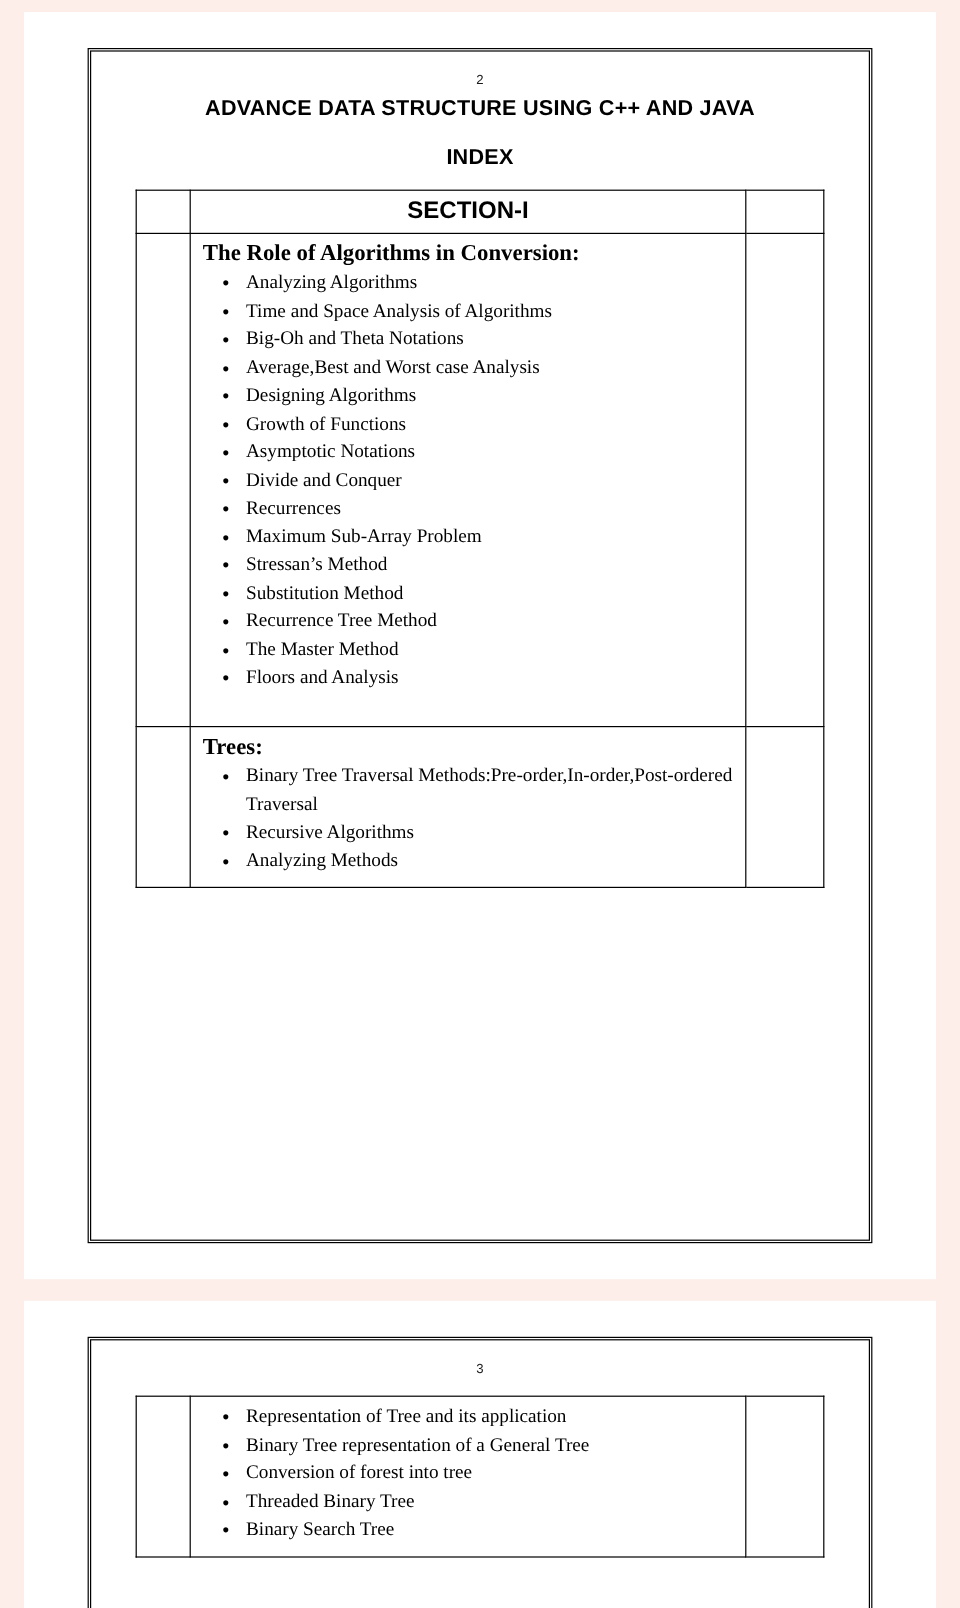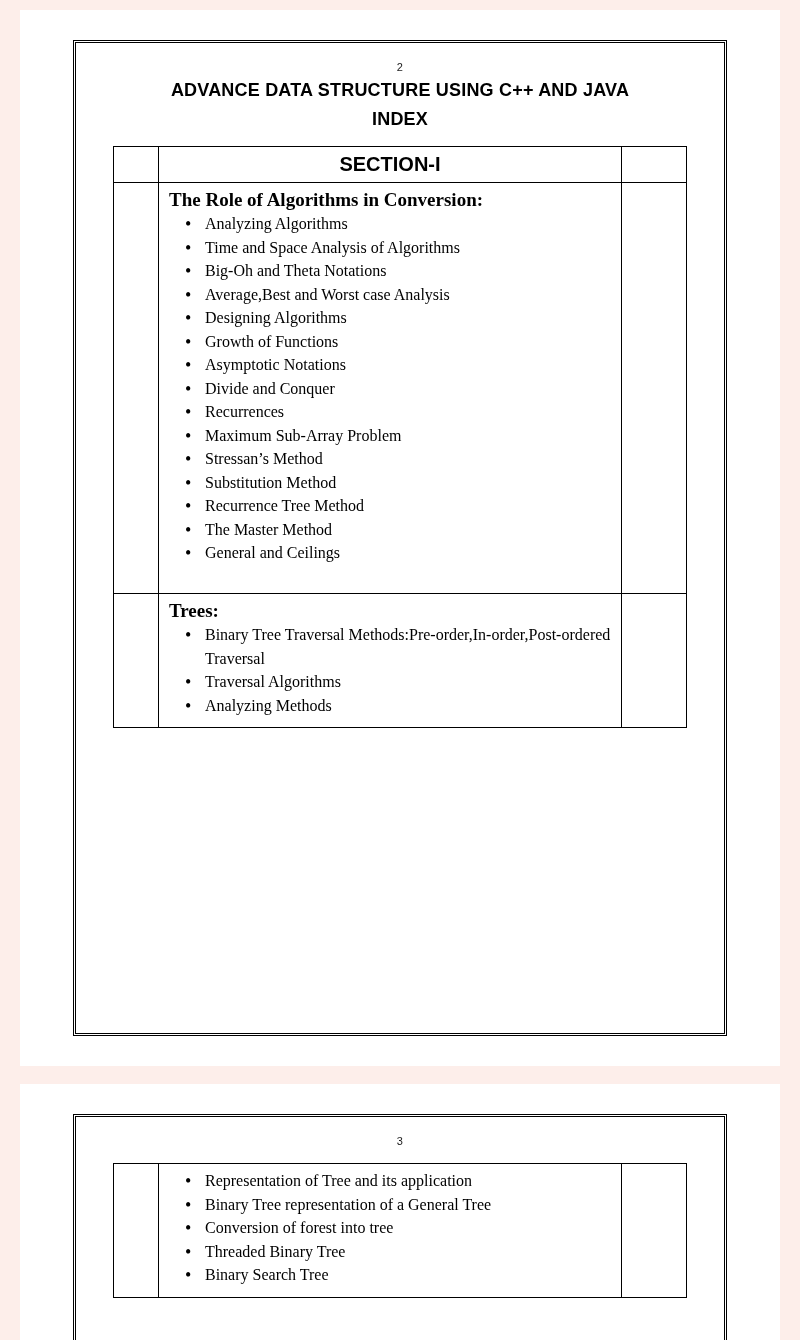--- a/index.html
+++ b/index.html
@@ -62,21 +62,21 @@
     letter-spacing: 0.2px;
   }
   .title-1 sup { font-size: 11px; vertical-align: super; }
   .title-2 {
     font-size: 18px;
     margin-top: 7px;
     letter-spacing: 0.2px;
   }
   .title-3 {
     font-size: 18px;
-    margin-top: 8px;
+    margin-top: 20px;
     letter-spacing: 0.2px;
   }
 
   table.index-table {
     border-collapse: collapse;
     margin: 16px auto 0 auto;
     width: 570px;
     table-layout: fixed;
   }
   table.index-table td {
@@ -173,35 +173,35 @@
                   <li>Designing Algorithms</li>
                   <li>Growth of Functions</li>
                   <li>Asymptotic Notations</li>
                   <li>Divide and Conquer</li>
                   <li>Recurrences</li>
                   <li>Maximum Sub-Array Problem</li>
                   <li>Stressan’s Method</li>
                   <li>Substitution Method</li>
                   <li>Recurrence Tree Method</li>
                   <li>The Master Method</li>
-                  <li>General and Ceilings</li>
+                  <li>Floors and Analysis</li>
                 </ul>
                 <div class="pad-bottom-big"></div>
               </div>
             </td>
             <td class="col-right"></td>
           </tr>
           <tr>
             <td class="col-narrow"></td>
             <td class="col-wide">
               <div class="cell-body">
                 <div class="cell-title">Trees:</div>
                 <ul class="topics">
                   <li>Binary Tree Traversal Methods:Pre-order,In-order,Post-ordered Traversal</li>
-                  <li>Traversal Algorithms</li>
+                  <li>Recursive Algorithms</li>
                   <li>Analyzing Methods</li>
                 </ul>
               </div>
             </td>
             <td class="col-right"></td>
           </tr>
         </tbody>
       </table>
 
     </div>

